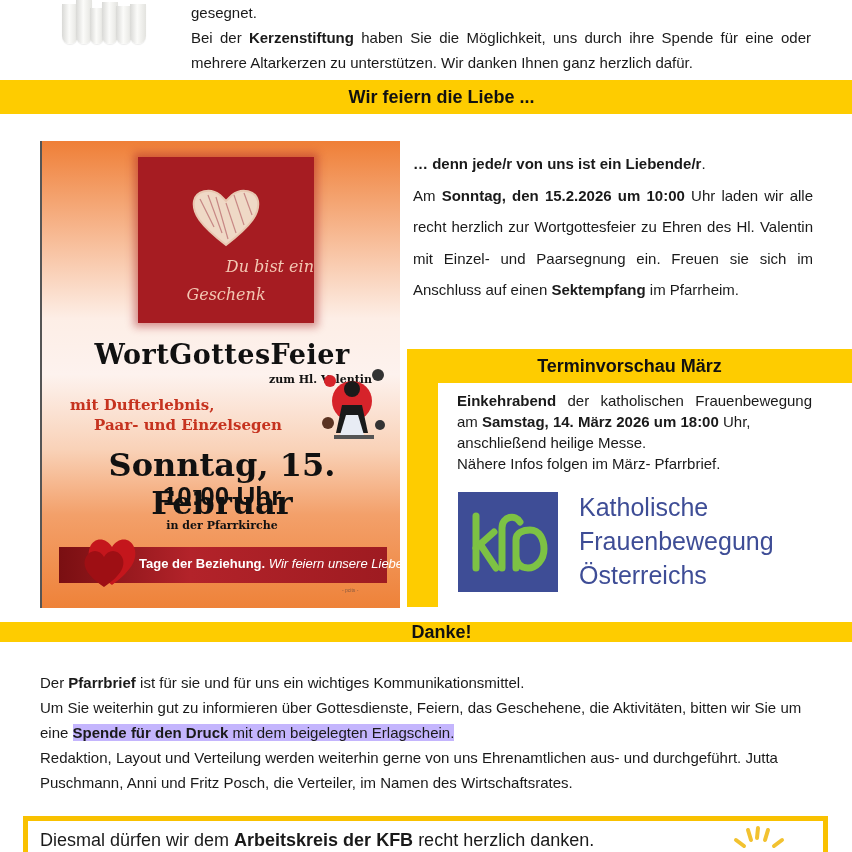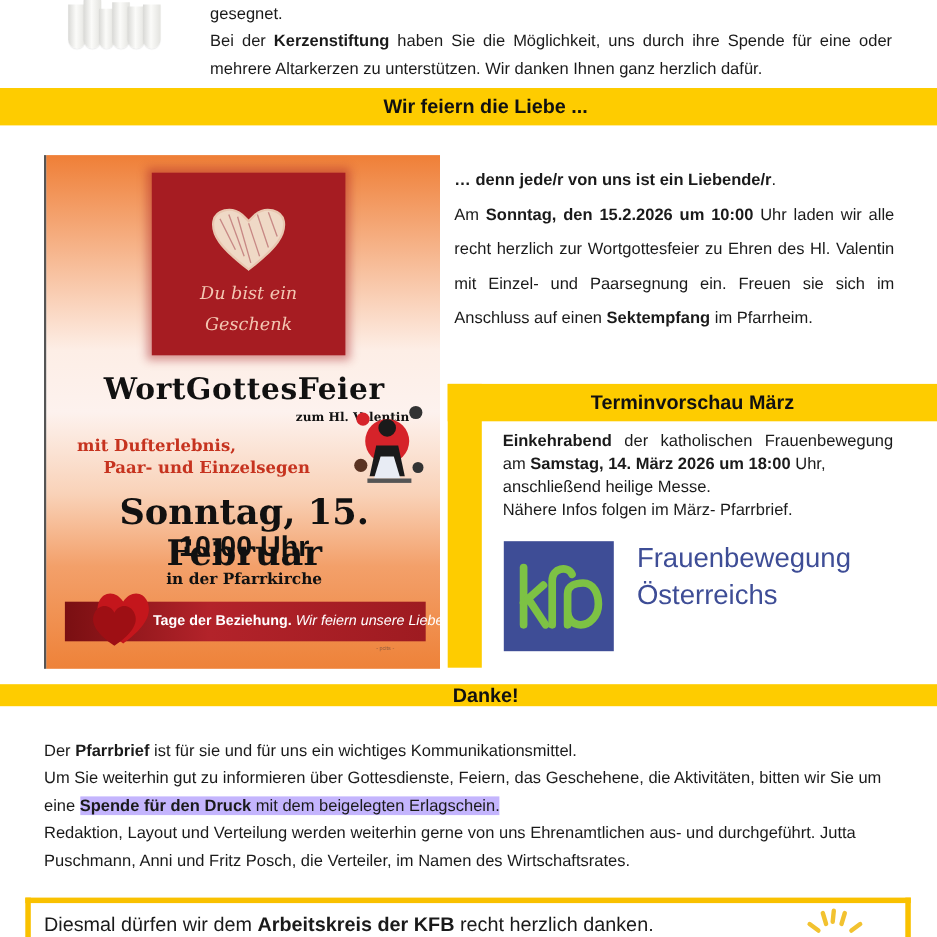--- a/index.html
+++ b/index.html
@@ -23,21 +23,21 @@
   
   .poster { left:40px; top:141px; width:360px; height:467px; background:linear-gradient(180deg,#ef7f37 0%,#f6b389 18%,#fdeee6 38%,#fdf2ee 50%,#f9d2b8 66%,#f3a06a 80%,#ee8239 100%); border-left:2px solid #555; overflow:hidden; }
   .poster-card { left:96px; top:16px; width:176px; height:166px; background:#a61c22; box-shadow:0 0 8px 4px rgba(166,28,34,0.45); }
   .heart { left:52px; top:30px; width:72px; height:60px; }
   .script { position:absolute; left:0; width:176px; text-align:center; font-family:"DejaVu Serif", serif; font-style:italic; color:#f3c7b3; font-size:16px; }
   .wgf { left:0; top:198px; width:360px; text-align:center; font-family:"DejaVu Serif", serif; font-weight:bold; font-size:27px; color:#111; letter-spacing:0.5px; }
   .zum { left:0; top:232px; width:330px; text-align:right; font-family:"DejaVu Serif", serif; font-weight:bold; font-size:11px; color:#111; }
   .duft { left:28px; top:254px; font-family:"DejaVu Serif", serif; font-weight:bold; font-size:15px; color:#c6331f; line-height:20px; }
   .sonntag { left:0; top:305px; width:360px; text-align:center; font-family:"DejaVu Serif", serif; font-weight:bold; font-size:32px; color:#111; }
   .uhr { left:0; top:340px; width:360px; text-align:center; font-family:Liberation Sans, sans-serif; font-weight:bold; font-size:26px; color:#111; }
-  .pfk { left:0; top:378px; width:360px; text-align:center; font-family:"DejaVu Serif", serif; font-weight:bold; font-size:14px; color:#111; }
+  .pfk { left:0; top:378px; width:360px; text-align:center; font-family:"DejaVu Serif", serif; font-weight:bold; font-size:11px; color:#111; }
   .banner { left:17px; top:406px; width:328px; height:36px; background:linear-gradient(90deg,#7a0f12,#b3232a 40%,#9e1b21); }
   .banner-text { position:absolute; left:80px; top:9px; color:#fff; font-size:13px; white-space:nowrap; }
   .banner-text i { font-style:italic; font-weight:normal; }
   .banner-hearts { left:40px; top:388px; width:64px; height:60px; }
   .credit { left:300px; top:446px; font-size:5px; color:#8a5a40; }
   .saint { left:278px; top:220px; width:70px; height:80px; }
 
   
   .intro { left:413px; top:148px; width:400px; font-size:15px; line-height:31.5px; color:#1a1a1a; }
   .intro p { text-align:justify; }
@@ -86,21 +86,21 @@
       <path d="M36 58 C10 38 2 26 4 14 C6 4 20 0 30 8 L36 14 L42 8 C52 0 66 4 68 14 C70 26 62 38 36 58 Z" fill="#efd9c6" stroke="#e8c7b1" stroke-width="2"></path>
       <g stroke="#b7666a" stroke-width="1.2" opacity="0.7">
         <line x1="10" y1="12" x2="24" y2="40"></line>
           <line x1="18" y1="8" x2="32" y2="46"></line>
           <line x1="26" y1="10" x2="38" y2="52"></line>
         <line x1="36" y1="16" x2="46" y2="46"></line>
           <line x1="44" y1="8" x2="54" y2="38"></line>
           <line x1="54" y1="6" x2="62" y2="28"></line>
       </g>
     </svg>
-    <div class="script" style="top:100px;">Du bist ein</div>
+    <div class="script" style="top:100px;text-align:right;">Du bist ein</div>
     <div class="script" style="top:128px;">Geschenk</div>
   </div>
   <div class="abs wgf">WortGottesFeier</div>
   <div class="abs zum">zum Hl. Valentin</div>
   <div class="abs duft">
     <div>mit Dufterlebnis,</div>
     <div style="padding-left:24px;">Paar- und Einzelsegen</div>
   </div>
   <svg class="abs saint" viewBox="0 0 70 80">
     <circle cx="32" cy="40" r="20" fill="#d6232a"></circle>
@@ -146,20 +146,21 @@
     <g fill="none" stroke="#7dc244" stroke-width="7" stroke-linecap="round">
       <line x1="18" y1="24" x2="18" y2="76"></line>
       <line x1="18" y1="56" x2="36" y2="40"></line>
       <line x1="22" y1="52" x2="38" y2="76"></line>
       <path d="M44 76 L44 36 C44 24 58 22 62 30"></path>
       <path d="M58 76 L58 48 C58 40 66 38 72 38 C82 38 86 48 86 57 C86 68 78 76 70 76 C62 76 58 70 58 64"></path>
     </g>
   </svg>
 </div>
 <div class="abs kfb-name">
+  <div>Katholische</div>
   <div>Frauenbewegung</div>
   <div>Österreichs</div>
 </div>
 
 <div class="abs bar bar-danke">Danke!</div>
 
 <div class="abs danke-text">
   <p><span>Der </span><b>Pfarrbrief</b><span> ist für sie und für uns ein wichtiges Kommunikationsmittel.</span></p>
   <p><span>Um Sie weiterhin gut zu informieren über Gottesdienste, Feiern, das Geschehene, die Aktivitäten, bitten wir Sie um eine </span><span class="hl"><b>Spende für den Druck</b><span> mit dem beigelegten Erlagschein.</span></span></p>
   <p>Redaktion, Layout und Verteilung werden weiterhin gerne von uns Ehrenamtlichen aus- und durchgeführt. Jutta Puschmann, Anni und Fritz Posch, die Verteiler, im Namen des Wirtschaftsrates.</p>

